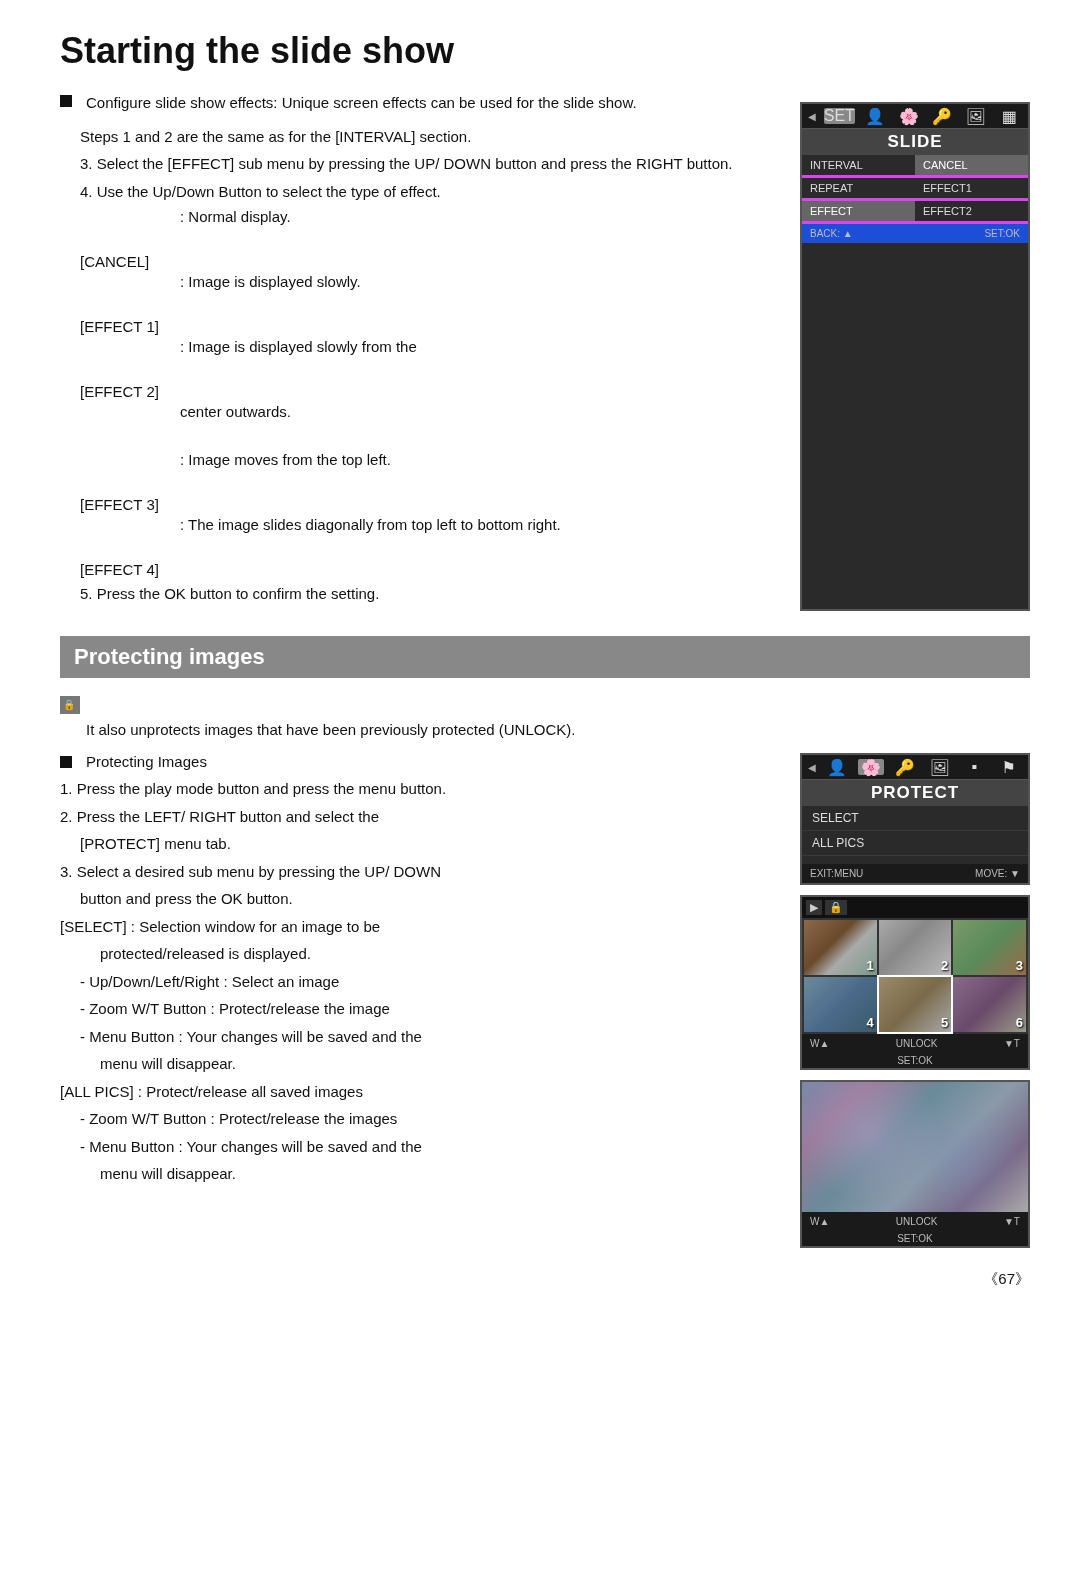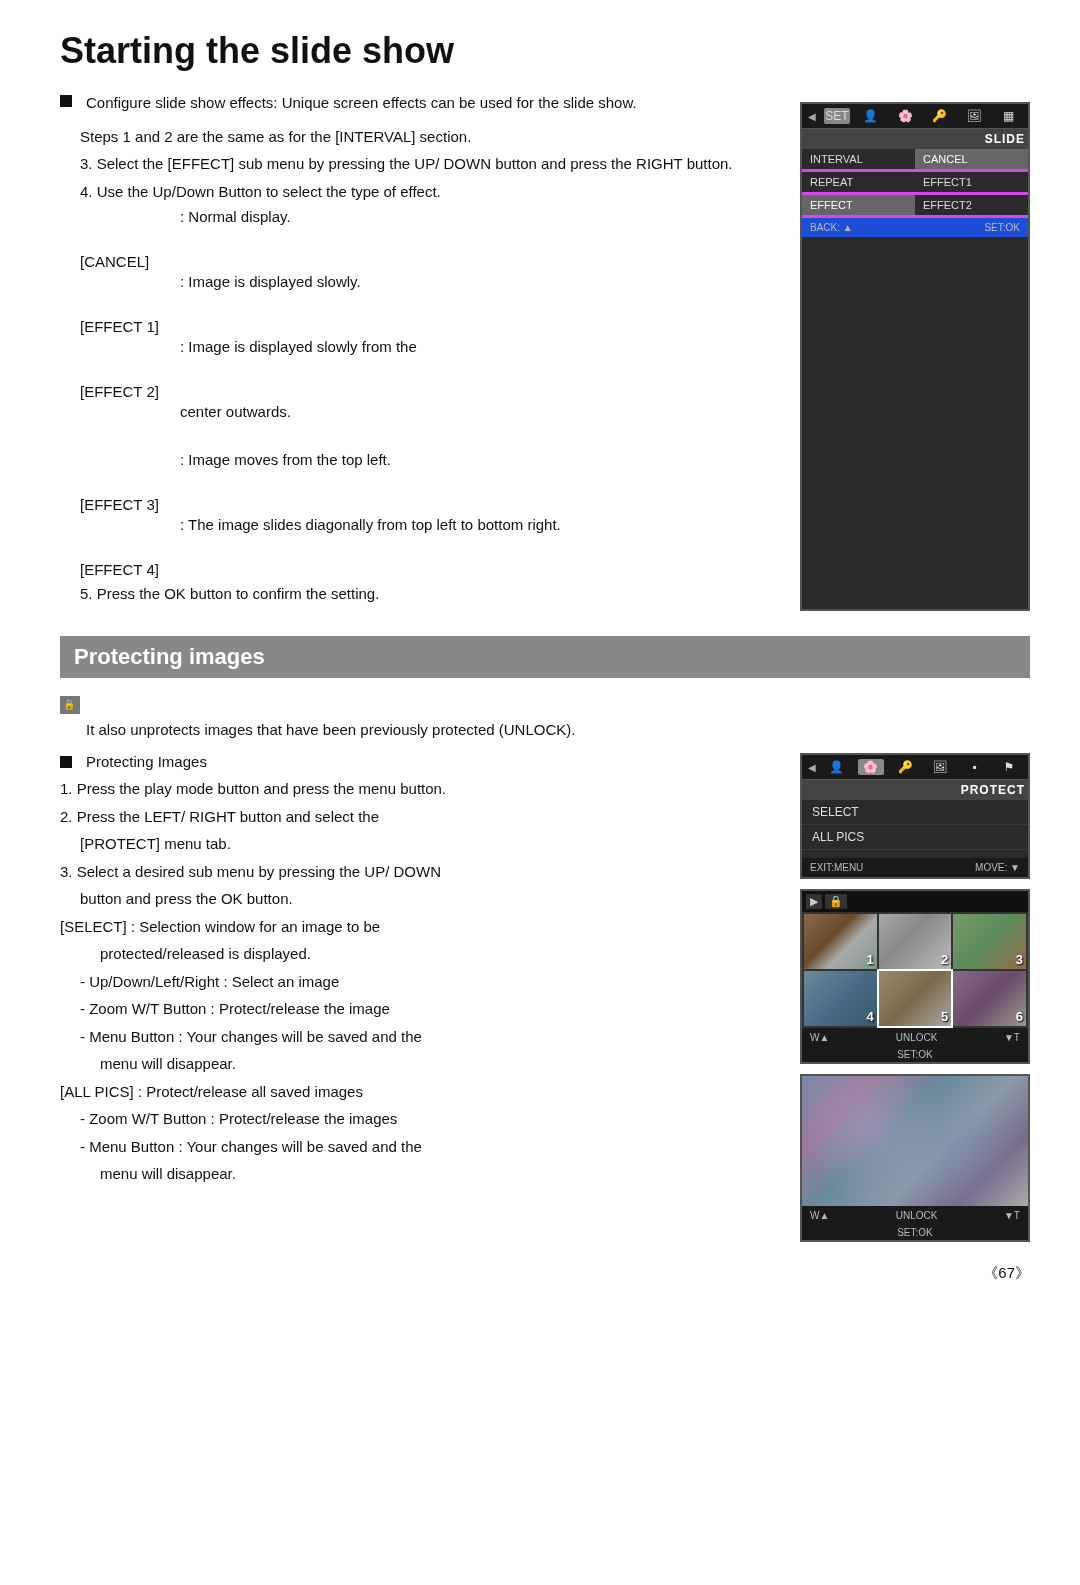--- a/index.html
+++ b/index.html
@@ -74,39 +74,39 @@
       gap: 8px;
       border-bottom: 1px solid #555;
     }
 
     .cam-icon {
       width: 36px;
       height: 16px;
       display: inline-flex;
       align-items: center;
       justify-content: center;
-      font-size: 12px;
+      font-size: 16px;
       color: #ddd;
     }
 
     .cam-icon.active {
       background: #888;
       border-radius: 2px;
     }
 
     .cam-arrow {
       color: #aaa;
       font-size: 10px;
     }
 
     .camera-ui-title {
       background: #444;
-      text-align: right;
+      text-align: center;
       font-weight: bold;
-      font-size: 12px;
+      font-size: 17px;
       padding: 3px;
       letter-spacing: 1px;
       color: #fff;
     }
 
     .camera-ui-row {
       display: flex;
       border-bottom: 3px solid #d946ef;
     }
 

